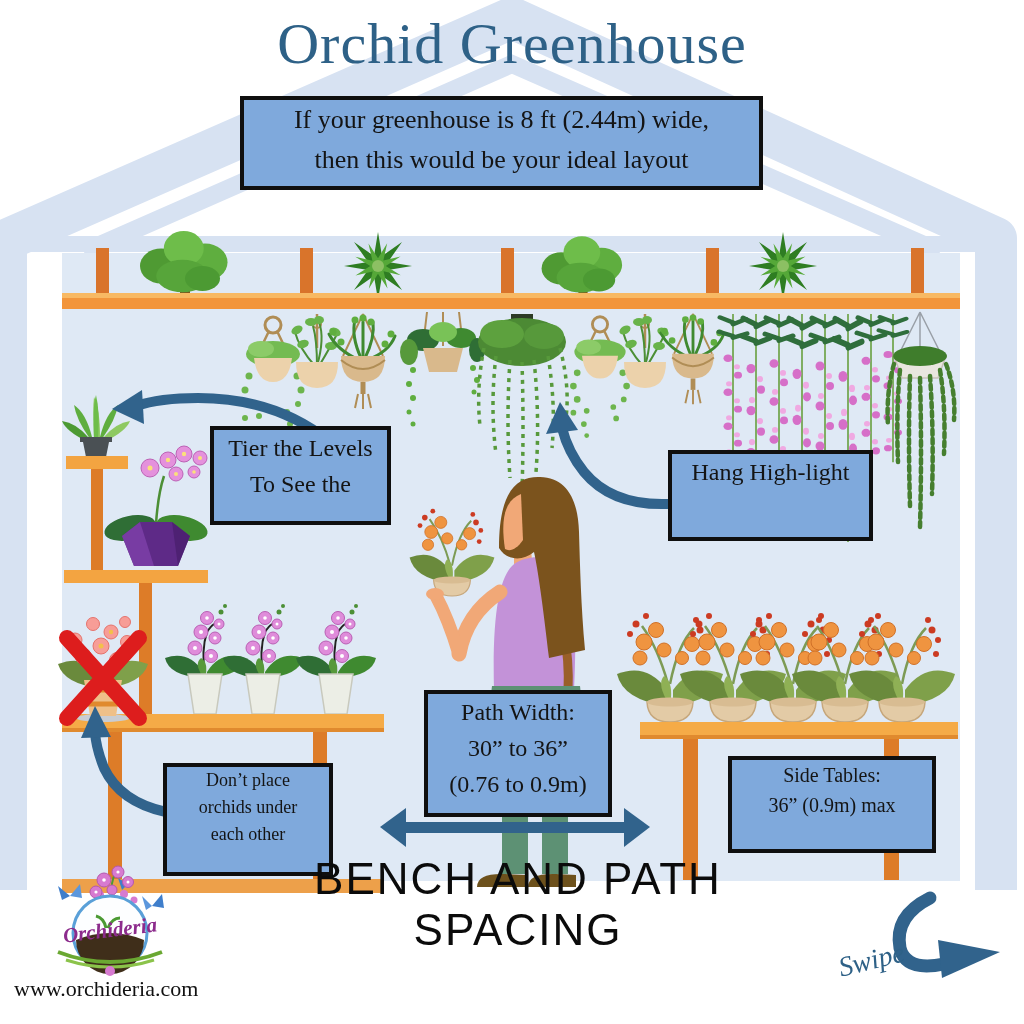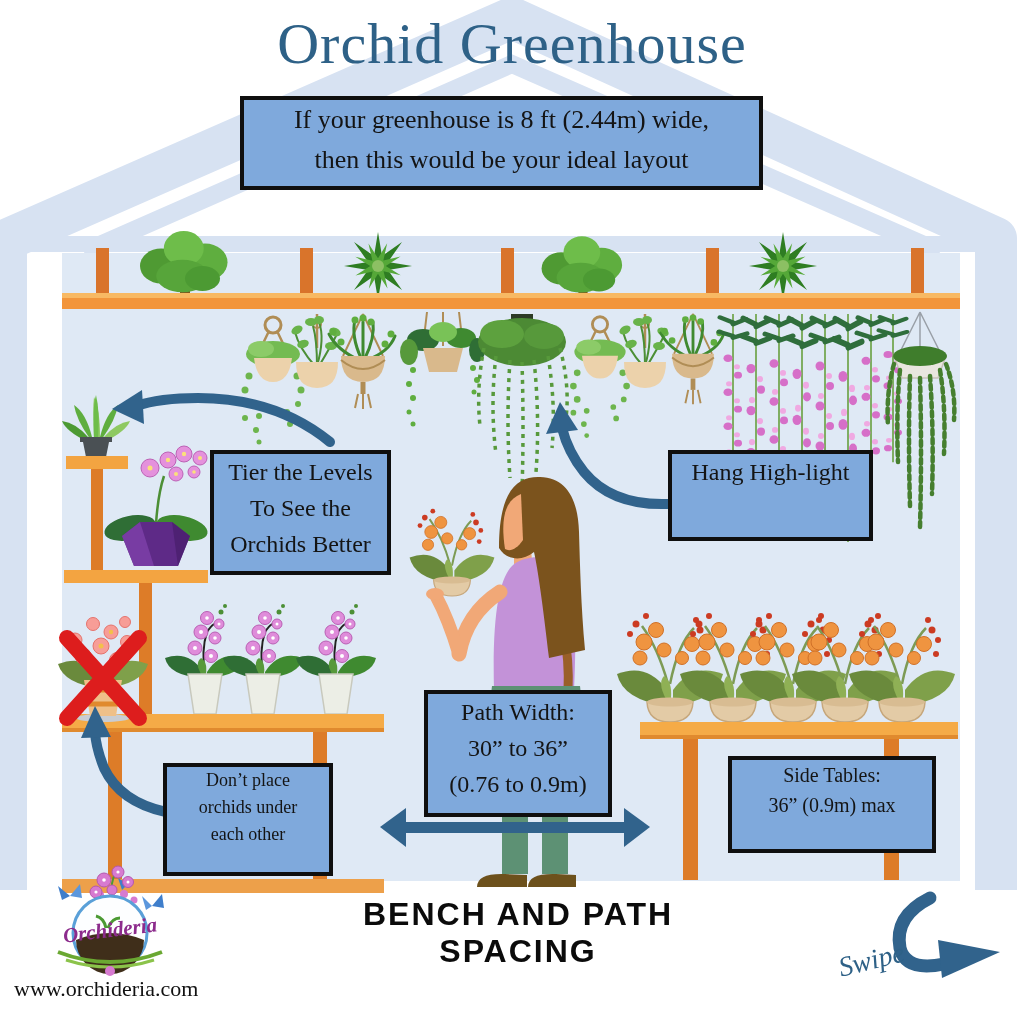--- a/index.html
+++ b/index.html
@@ -5,27 +5,27 @@
   html,body{margin:0;padding:0;background:#ffffff}
   .canvas{position:relative;width:1024px;height:1024px;background:#fff;overflow:hidden;
           font-family:"Liberation Serif",serif}
   svg.scene{position:absolute;left:0;top:0;z-index:1}
   .title{position:absolute;left:0;top:10px;width:1024px;text-align:center;
          font-size:58px;color:#2e6187;z-index:6;letter-spacing:1px}
   .box{position:absolute;background:#7fa9dc;border:4px solid #0f0f0f;box-sizing:border-box;
        display:flex;flex-direction:column;justify-content:flex-start;align-items:center;
        text-align:center;color:#141414;z-index:6;line-height:1.5}
   .banner{left:240px;top:96px;width:523px;height:94px;font-size:26px;line-height:1.55}
-  .tier{left:210px;top:450px;width:181px;height:125px;font-size:24px}
+  .tier{left:210px;top:426px;width:181px;height:99px;font-size:24px}
   .hang{left:668px;top:450px;width:205px;height:91px;font-size:24px}
   .path{left:424px;top:690px;width:188px;height:127px;font-size:24px}
   .side{left:728px;top:756px;width:208px;height:97px;font-size:20px}
   .dont{left:163px;top:763px;width:170px;height:113px;font-size:18px}
-  .heading{position:absolute;left:212px;top:896px;width:612px;text-align:center;
-           font-family:"Liberation Sans",sans-serif;font-weight:bold;font-size:32px;
+  .heading{position:absolute;left:212px;top:853px;width:612px;text-align:center;
+           font-family:"Liberation Sans",sans-serif;font-weight:normal;font-size:44px;
            letter-spacing:2px;color:#0b0b0b;z-index:6;line-height:1.16}
   .website{position:absolute;left:14px;top:976px;font-size:22px;color:#111;z-index:6}
   .brand{position:absolute;left:56px;top:918px;width:108px;text-align:center;font-size:21px;
          font-style:italic;font-weight:bold;color:#8c2b8c;transform:rotate(-7deg);z-index:7}
   .swipe{position:absolute;left:838px;top:944px;font-size:28px;font-style:italic;
          color:#2e6187;transform:rotate(-14deg);z-index:6}
 </style>
 </head>
 <body>
 
@@ -463,21 +463,20 @@
 <div class="title">Orchid Greenhouse</div>
 
 <div class="box banner">
   <div>If your greenhouse is 8 ft (2.44m) wide,</div>
   <div>then this would be your ideal layout</div>
 </div>
 
 <div class="box tier">
   <div>Tier the Levels</div>
   <div>To See the</div>
-  <div>Orchids Better</div>
 </div>
 
 <div class="box hang">
   <div>Hang High-light</div>
 </div>
 
 <div class="box path">
   <div>Path Width:</div>
   <div>30” to 36”</div>
   <div>(0.76 to 0.9m)</div>

